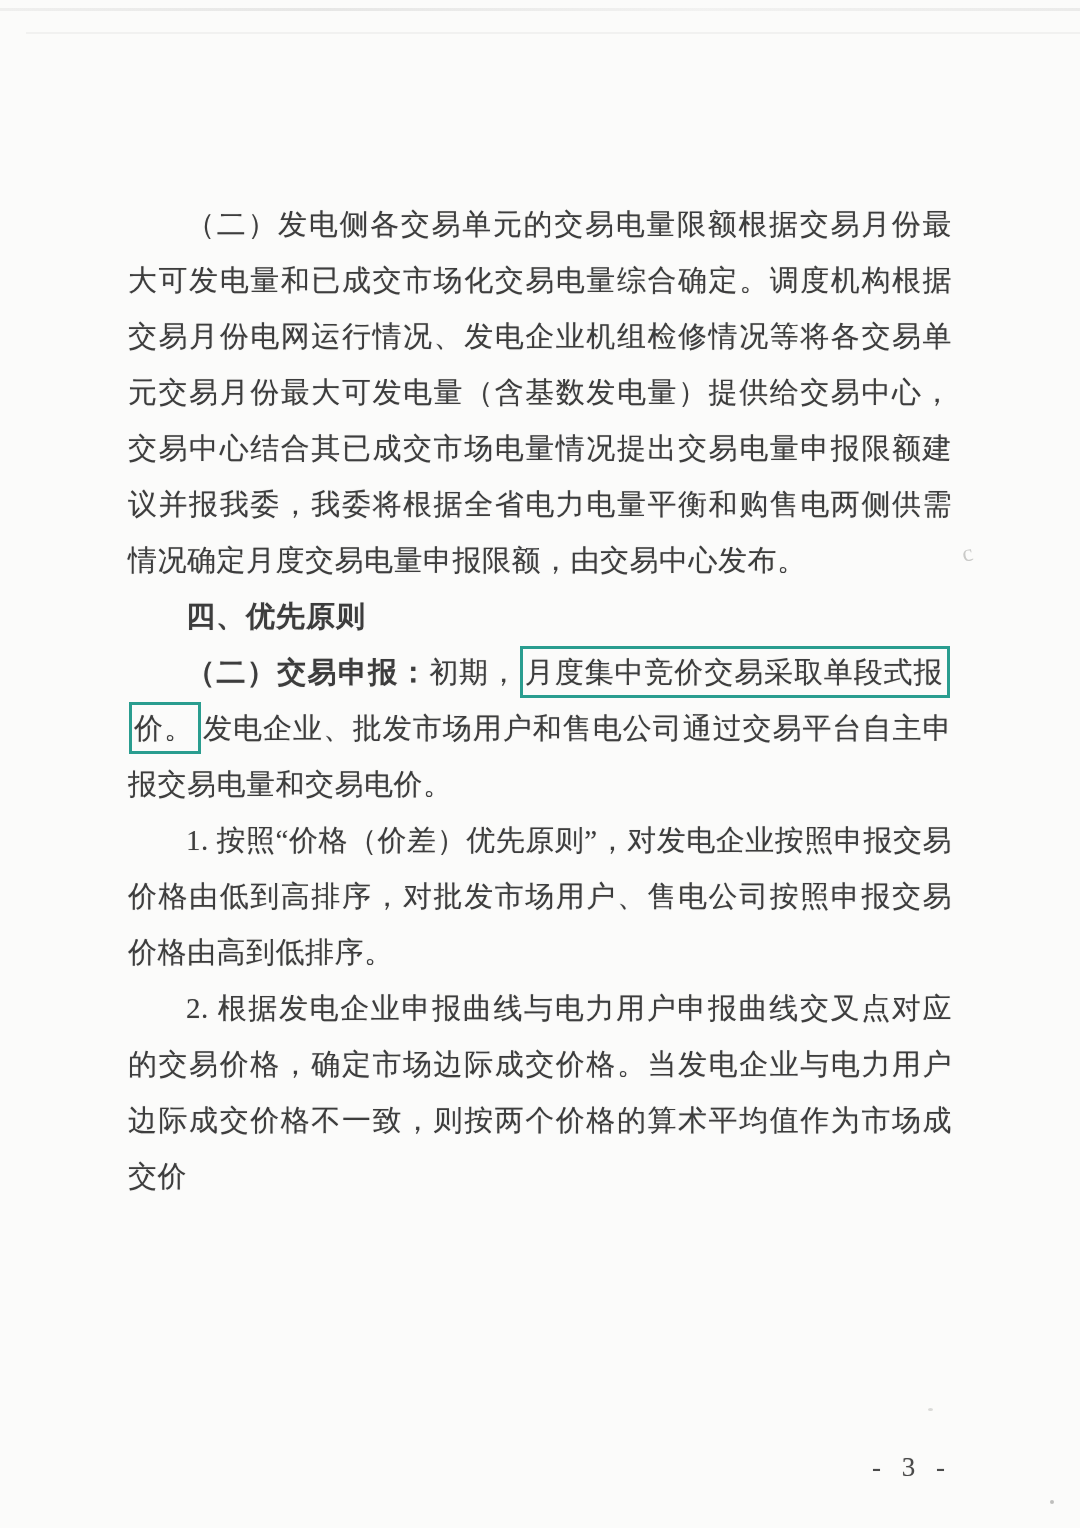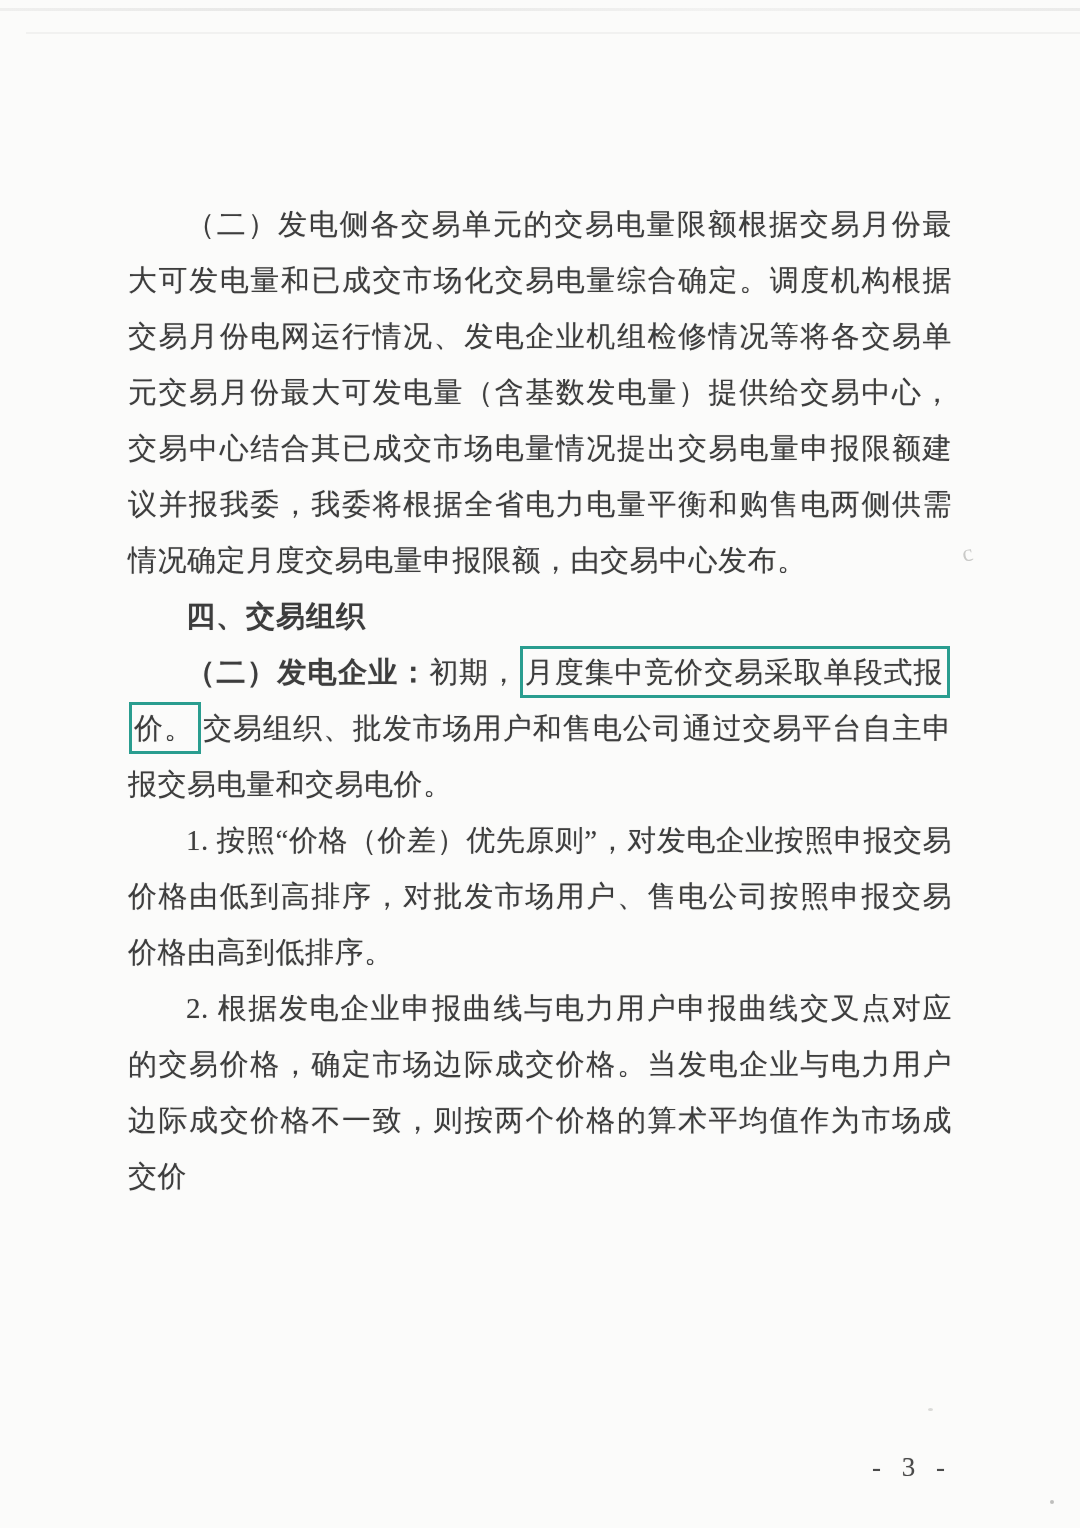--- a/index.html
+++ b/index.html
@@ -87,22 +87,22 @@
 </style>
 </head>
 <body>
 
 <div class="page">
   <div class="scan-line-1"></div>
   <div class="scan-line-2"></div>
 
   <div class="doc-body" id="doc-body">
       <p class="para"><span>（二）发电侧各交易单元的交易电量限额根据交易月份最大可发电量和已成交市场化交易电量综合确定。调度机构根据交易月份电网运行情况、发电企业机组检修情况等将各交易单元交易月份最大可发电量（含基数发电量）提供给交易中心，交易中心结合其已成交市场电量情况提出交易电量申报限额建议并报我委，我委将根据全省电力电量平衡和购售电两侧供需情况确定月度交易电量申报限额，由交易中心发布。</span></p>
-      <p class="para"><span class="bold">四、交易组织</span></p>
-      <p class="para"><span class="bold">（二）发电企业：</span><span>初期，</span><span class="boxed">月度集中竞价交易采取单段式报价。</span><span>交易组织、批发市场用户和售电公司通过交易平台自主申报交易电量和交易电价。</span></p>
+      <p class="para"><span class="bold">四、优先原则</span></p>
+      <p class="para"><span class="bold">（二）交易申报：</span><span>初期，</span><span class="boxed">月度集中竞价交易采取单段式报价。</span><span>发电企业、批发市场用户和售电公司通过交易平台自主申报交易电量和交易电价。</span></p>
       <p class="para"><span>1. 按照“价格（价差）优先原则”，对发电企业按照申报交易价格由低到高排序，对批发市场用户、售电公司按照申报交易价格由高到低排序。</span></p>
       <p class="para"><span>2. 根据发电企业申报曲线与电力用户申报曲线交叉点对应的交易价格，确定市场边际成交价格。当发电企业与电力用户边际成交价格不一致，则按两个价格的算术平均值作为市场成交价</span></p>
     </div>
 
   <span class="smudge-c">c</span>
   <div class="speck-1"></div>
   <div class="speck-2"></div>
 
   <div class="page-number">- 3 -</div>
 </div>

